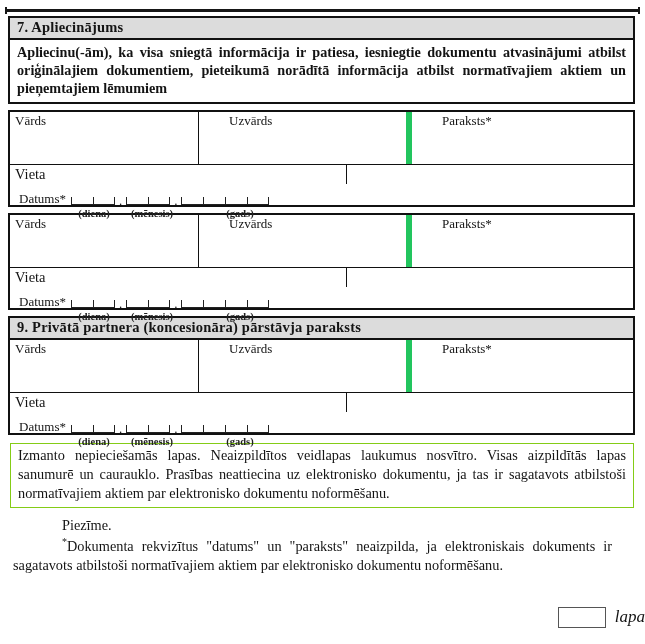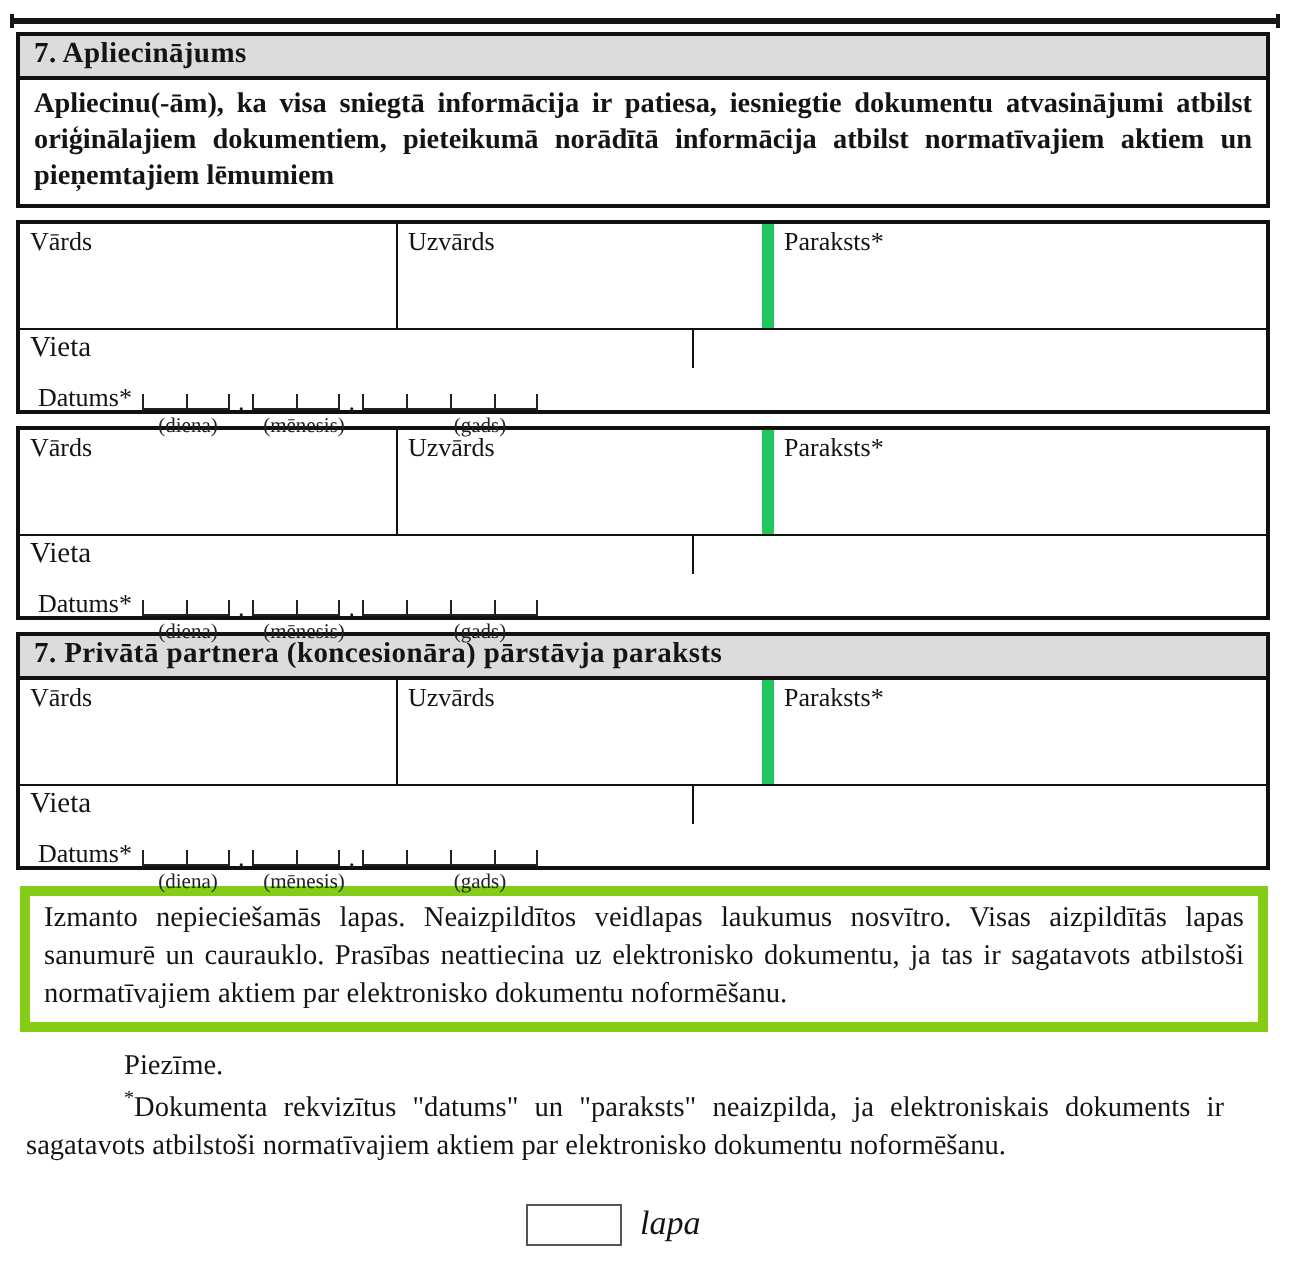--- a/index.html
+++ b/index.html
@@ -23,57 +23,57 @@
     background:var(--header-bg,#dcdcdc); border-bottom:2px solid #111;
     font-weight:bold; font-size:14.5px; padding:1px 6px 2px 7px; letter-spacing:.2px;
   }
   .statement {
     padding:3px 7px 4px 7px; font-weight:bold; font-size:14.2px;
     line-height:1.28; text-align:justify;
   }
 
   
   .sig-row { display:flex; }
-  .row-names { height:52px; border-bottom:1px solid #111; }
+  .row-names { height:52px; border-bottom:1px solid #111;gap:25px; }
   .row-vieta { height:40px;flex-direction:column; }
   .cell { box-sizing:border-box; padding:1px 5px; font-size:13px; }
   .cell-vards   { width:189px; border-right:1px solid #111; }
   .cell-uzvards { width:188px; border-right:6px solid #22c55e; }
   .cell-paraksts{ flex:1; }
   .cell-vieta   { width:337px; border-right:1px solid #111; font-size:14.5px; }
   .cell-datums  { flex:1; padding-top:7px; padding-left:9px; }
 
   
   .date-line { display:flex; align-items:flex-end; font-size:13px; white-space:nowrap; }
   .datums-label { margin-right:5px; }
   .dgroup { display:flex; margin-bottom:2px; }
   .dcell { width:22px; height:8px; box-sizing:border-box;
            border-bottom:1px solid #222; border-left:1px solid #222; }
   .dcell.dlast { border-right:1px solid #222; }
   .dsep { margin:0 4px; line-height:1; }
   .date-sublabels { display:flex; font-size:10.5px; margin-top:1px; color:#222; }
-  .sl { text-align:center; }
+  .sl { text-align:center;font-weight:bold; }
   .sl-diena   { width:46px; margin-left:52px; }
   .sl-menesis { width:58px; margin-left:6px;  }
   .sl-gads    { width:90px; margin-left:14px; }
 
   
   .note-box {
-    margin:8px 11px 0 10px; border:5px solid #84cc16;
+    margin:8px 11px 0 10px; border:1px solid #84cc16;
     padding:2px 7px 4px 7px; font-size:14.3px; line-height:1.33; text-align:justify;
   }
 
   
   .piezime { margin:9px 33px 0 13px; font-size:14.3px; }
   .piezime-label { padding-left:49px; }
   .footnote { text-align:justify; text-indent:49px; line-height:1.38; margin-top:1px; }
   .footnote sup { font-size:10px; }
 
   
-  .lapa-row { display:flex; align-items:center; margin-top:18px; }
+  .lapa-row { display:flex; align-items:center; margin-top:31px;justify-content:flex-end; }
   .lapa-box { box-sizing:border-box; margin-left:263px; width:48px; height:21px;
               border:1px solid #555; background:#fff; }
   .lapa-label { font-style:italic; font-size:17px; margin-left:9px; }
 </style>
 </head>
 <body>
 
 <div class="page">
 
   <div class="top-rule"></div>
@@ -169,21 +169,21 @@
         <div class="date-sublabels">
           <span class="sl sl-diena">(diena)</span>
           <span class="sl sl-menesis">(mēnesis)</span>
           <span class="sl sl-gads">(gads)</span>
         </div>
       </div>
     </div>
   </div>
 
   <div class="sec-box mt6">
-    <div class="sec-header">7. Privātā partnera (koncesionāra) pārstāvja paraksts</div>
+    <div class="sec-header">9. Privātā partnera (koncesionāra) pārstāvja paraksts</div>
     <div>
       <div class="sig-row row-names">
         <div class="cell cell-vards">
           <span>Vārds</span>
         </div>
         <div class="cell cell-uzvards">
           <span>Uzvārds</span>
         </div>
         <div class="cell cell-paraksts">
           <span>Paraksts*</span>

